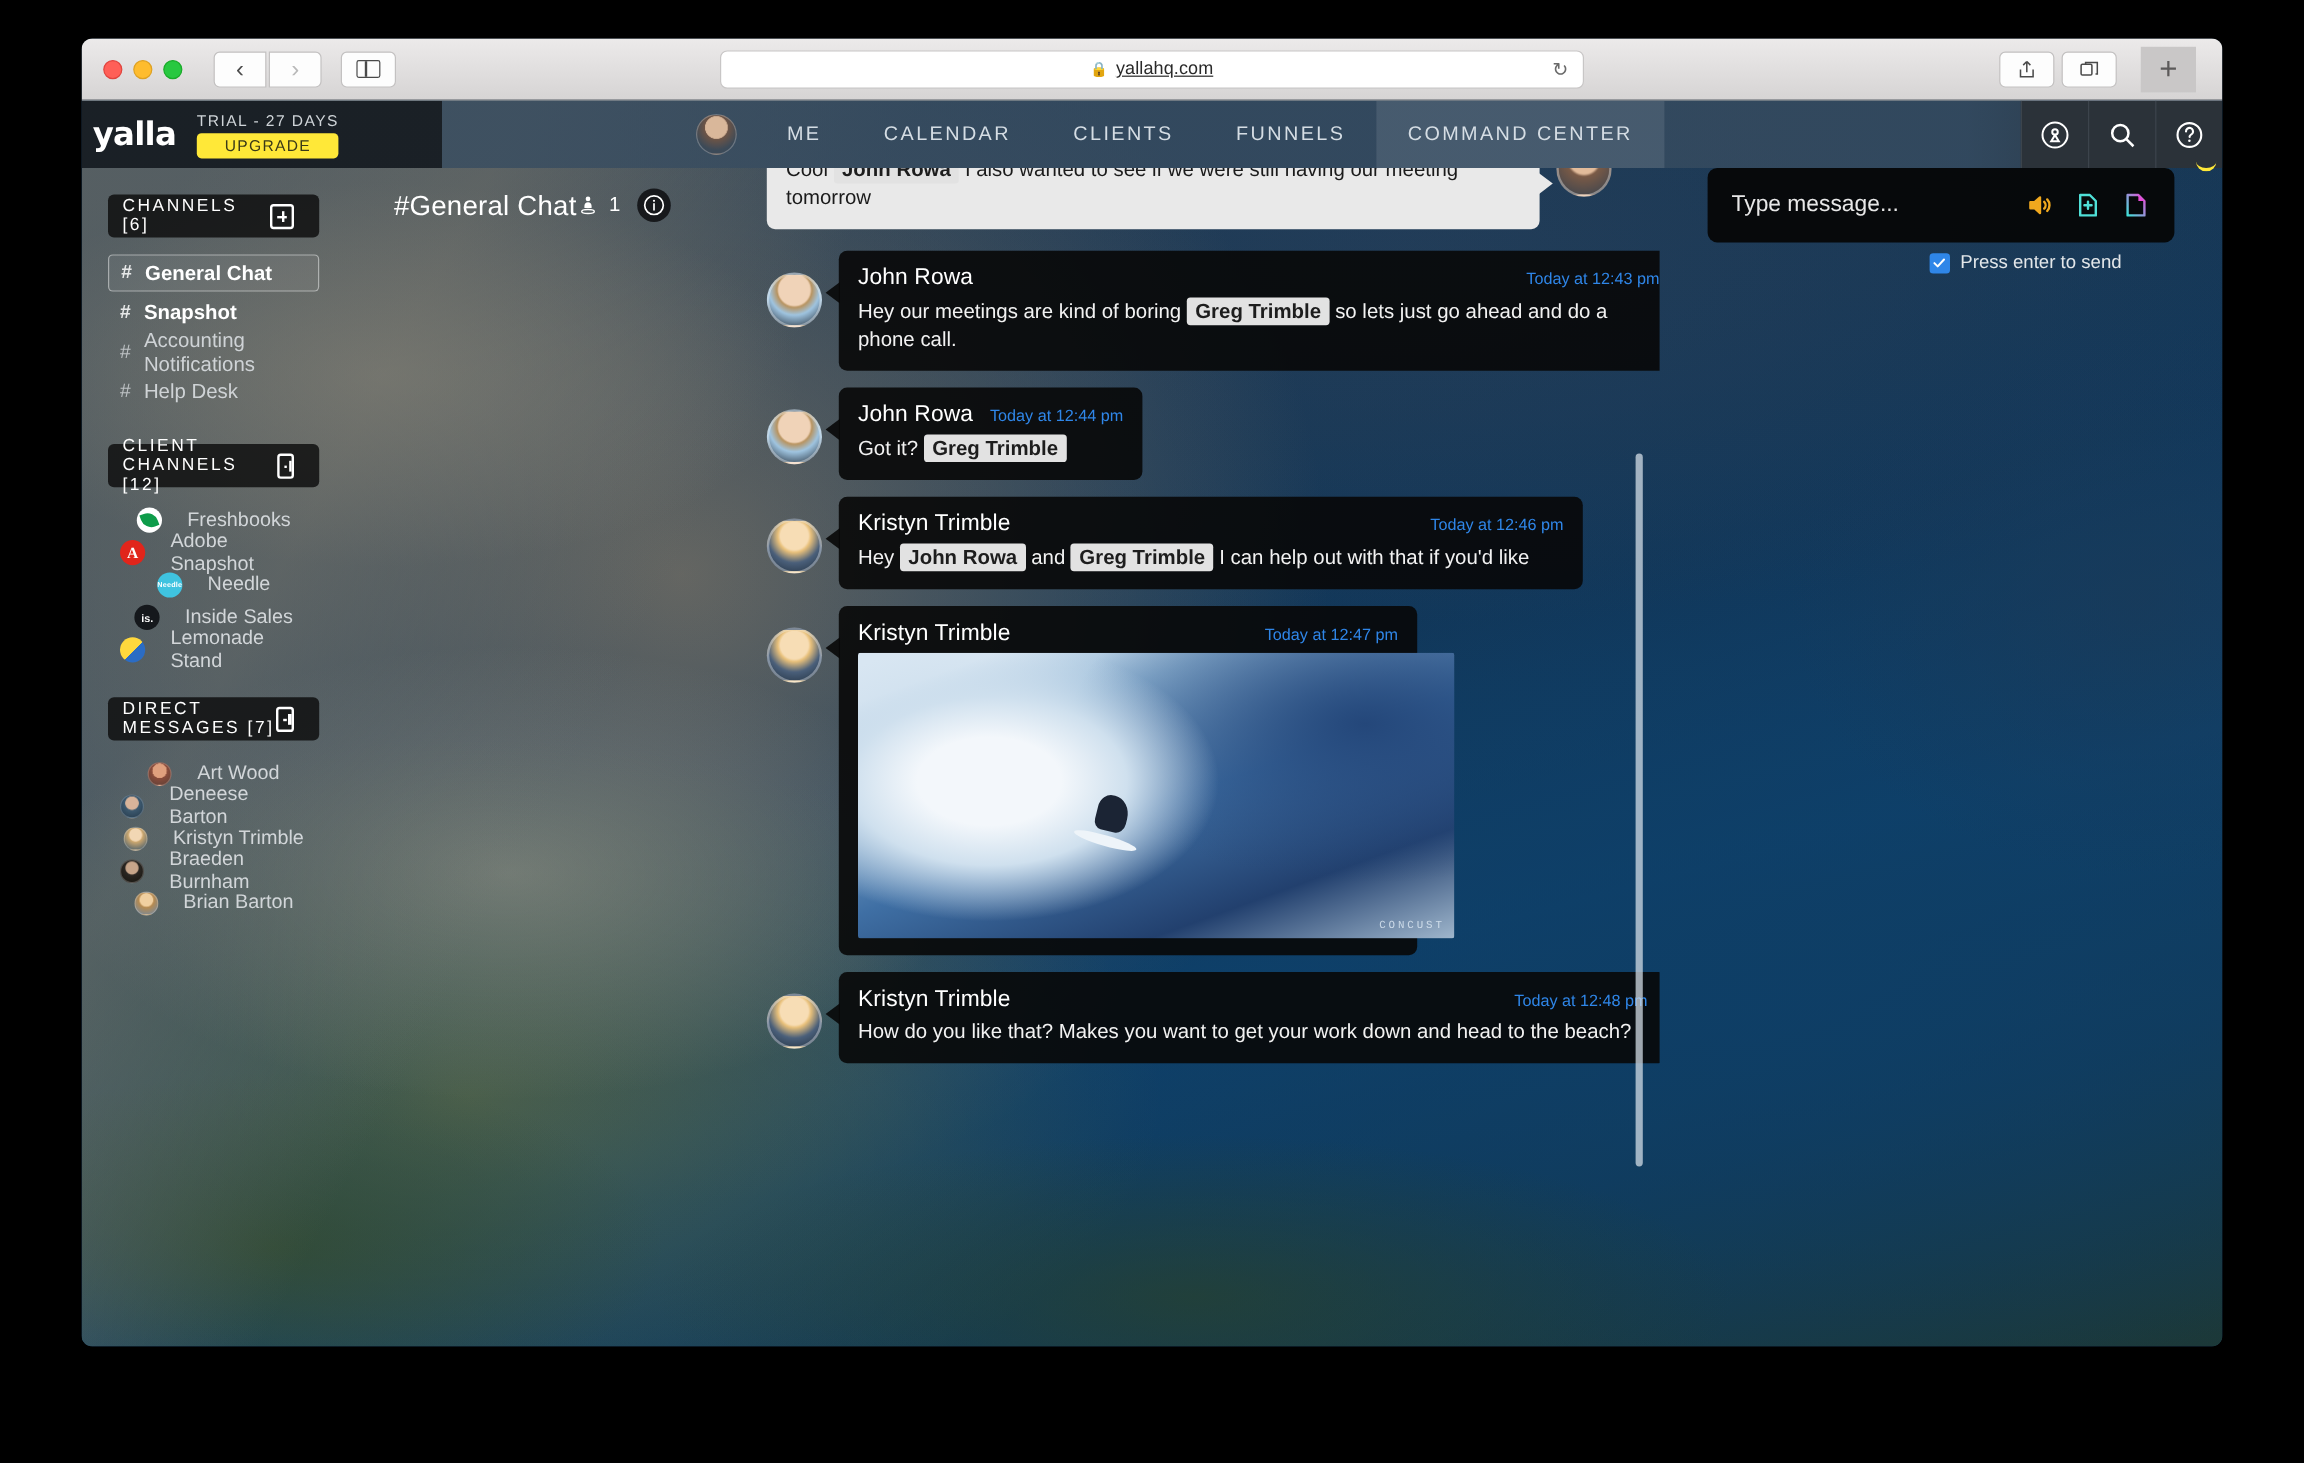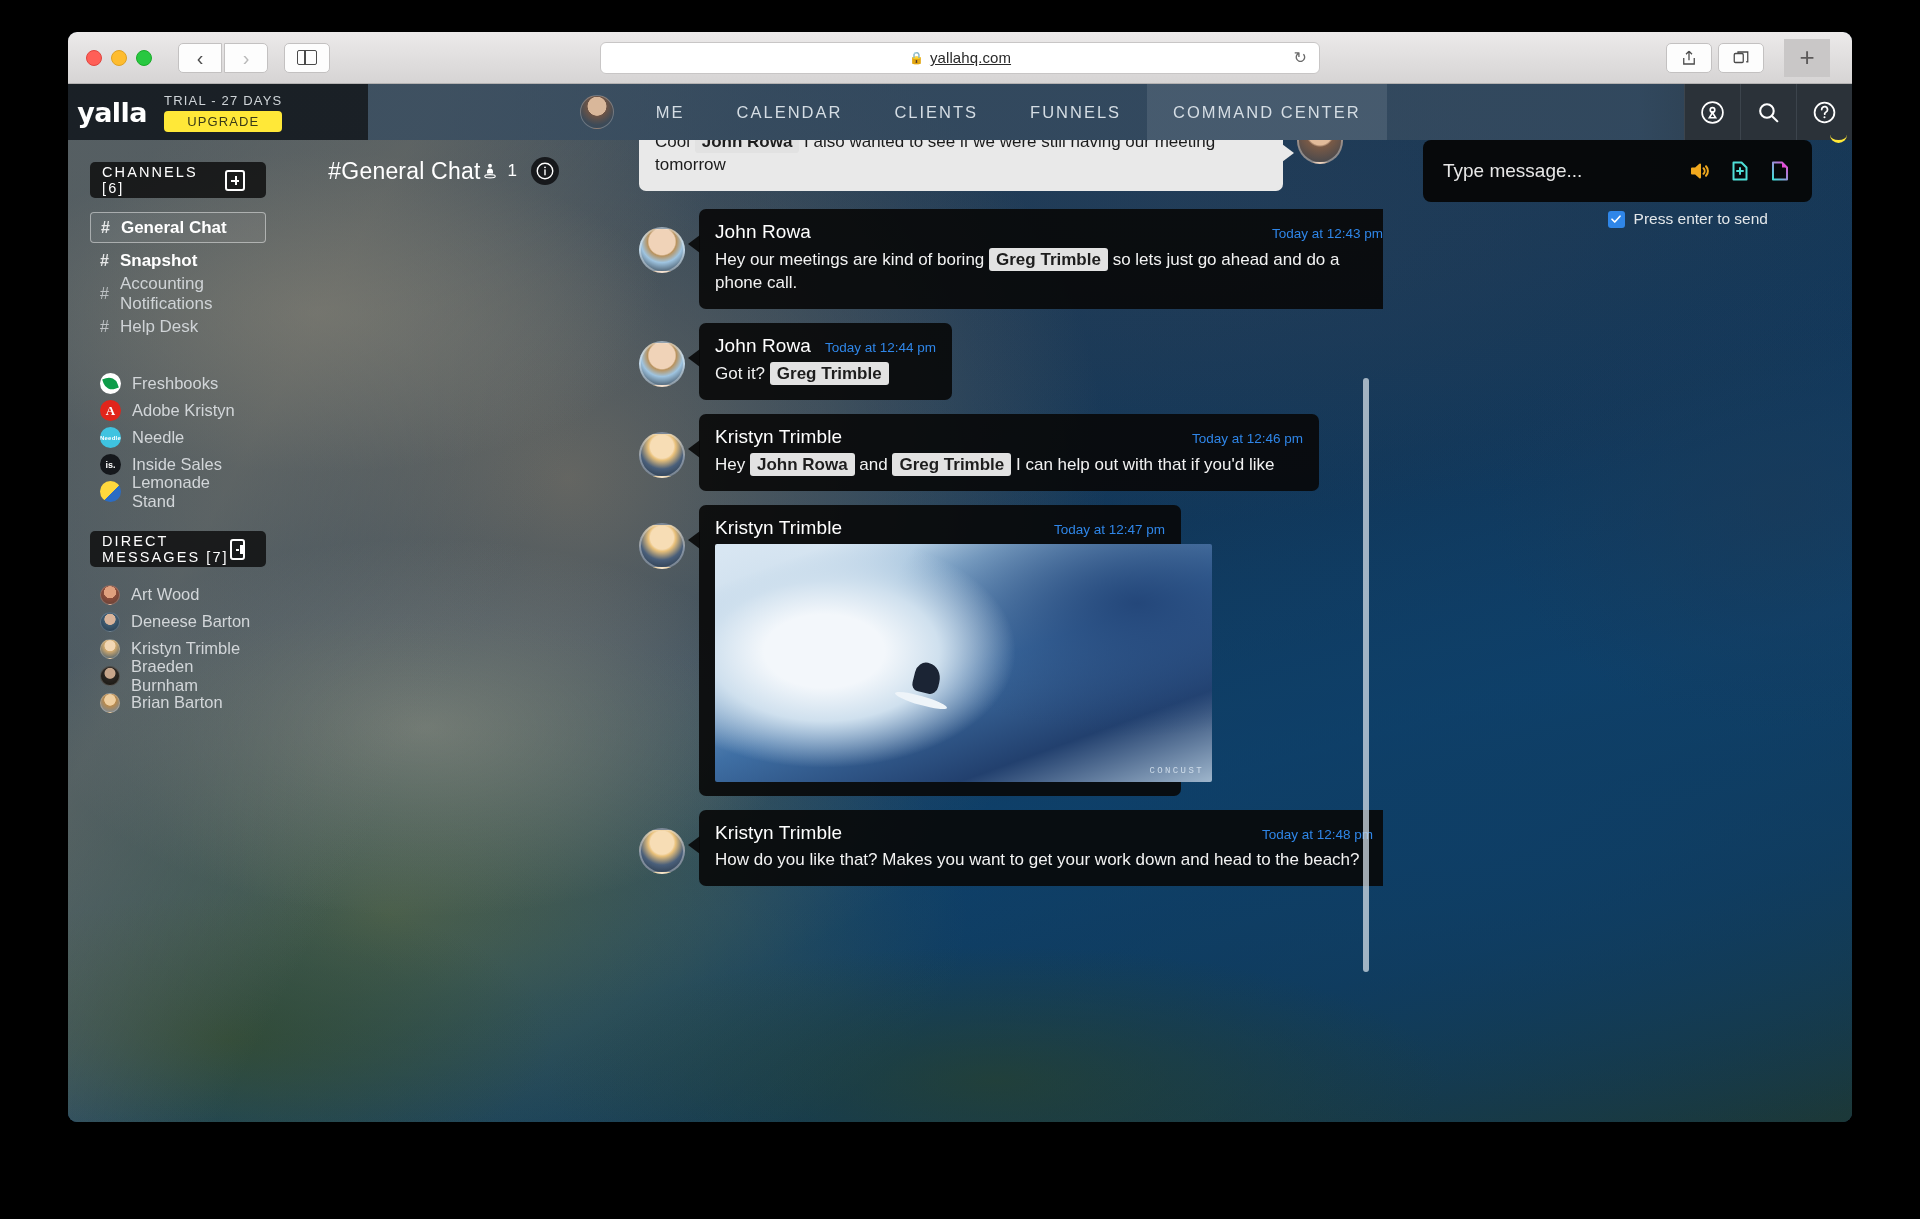--- a/index.html
+++ b/index.html
@@ -148,22 +148,22 @@
   .chan{
     display:flex;align-items:center;gap:11px;height:31px;padding:0 10px;
     color:#cfd3d6;font-size:17px;cursor:pointer;border-radius:4px;margin-bottom:2px;
   }
   .chan .hash{opacity:.85;font-size:16px;}
   .chan.unread{color:#fff;font-weight:bold;}
   .chan.selected{border:1px solid rgba(255,255,255,.45);background:rgba(255,255,255,.06);}
   .sb-gap{height:26px;}
 
   .cc-item,.dm-item{
-    display:flex;align-items:center;gap:11px;height:27px;padding:0 10px;
-    color:#d2d6d9;font-size:16.5px;cursor:pointer;
+    display:flex;align-items:center;gap:21px;height:27px;padding:0 10px;
+    color:#d2d6d9;font-size:16.5px;cursor:pointer;justify-content:center;
   }
   .logo{width:21px;height:21px;border-radius:50%;flex:0 0 21px;
         display:flex;align-items:center;justify-content:center;font-size:9px;font-weight:bold;color:#fff;overflow:hidden;}
   .logo.freshbooks{background:#fff;}
   .logo.freshbooks:after{content:"";width:13px;height:13px;border-radius:0 70% 0 70%;background:#0e9c4a;transform:rotate(-20deg);}
   .logo.adobe{background:#e1251b;font-family:"Liberation Serif",serif;font-size:13px;}
   .logo.needle{background:#3fc3e0;font-size:6px;letter-spacing:.2px;}
   .logo.insidesales{background:#15181c;font-size:9px;}
   .logo.lemonade{background:linear-gradient(135deg,#ffd83d 55%,#2b6cc4 55%);}
 
@@ -377,27 +377,31 @@
           <span class="hash">#</span>
           <span>Accounting Notifications</span>
         </div>
         <div class="chan">
           <span class="hash">#</span>
           <span>Help Desk</span>
         </div>
 
         <div class="sb-gap"></div>
 
+        <div class="sb-header">
+          <span class="sb-header-title">CLIENT CHANNELS [12]</span>
+          <span class="plus-box"></span>
+        </div>
         <div class="cc-item">
           <span class="logo freshbooks"></span>
           <span>Freshbooks</span>
         </div>
         <div class="cc-item">
           <span class="logo adobe">A</span>
-          <span>Adobe Kristyn</span>
+          <span>Adobe Snapshot</span>
         </div>
         <div class="cc-item">
           <span class="logo needle">Needle</span>
           <span>Needle</span>
         </div>
         <div class="cc-item">
           <span class="logo insidesales">is.</span>
           <span>Inside Sales</span>
         </div>
         <div class="cc-item">

